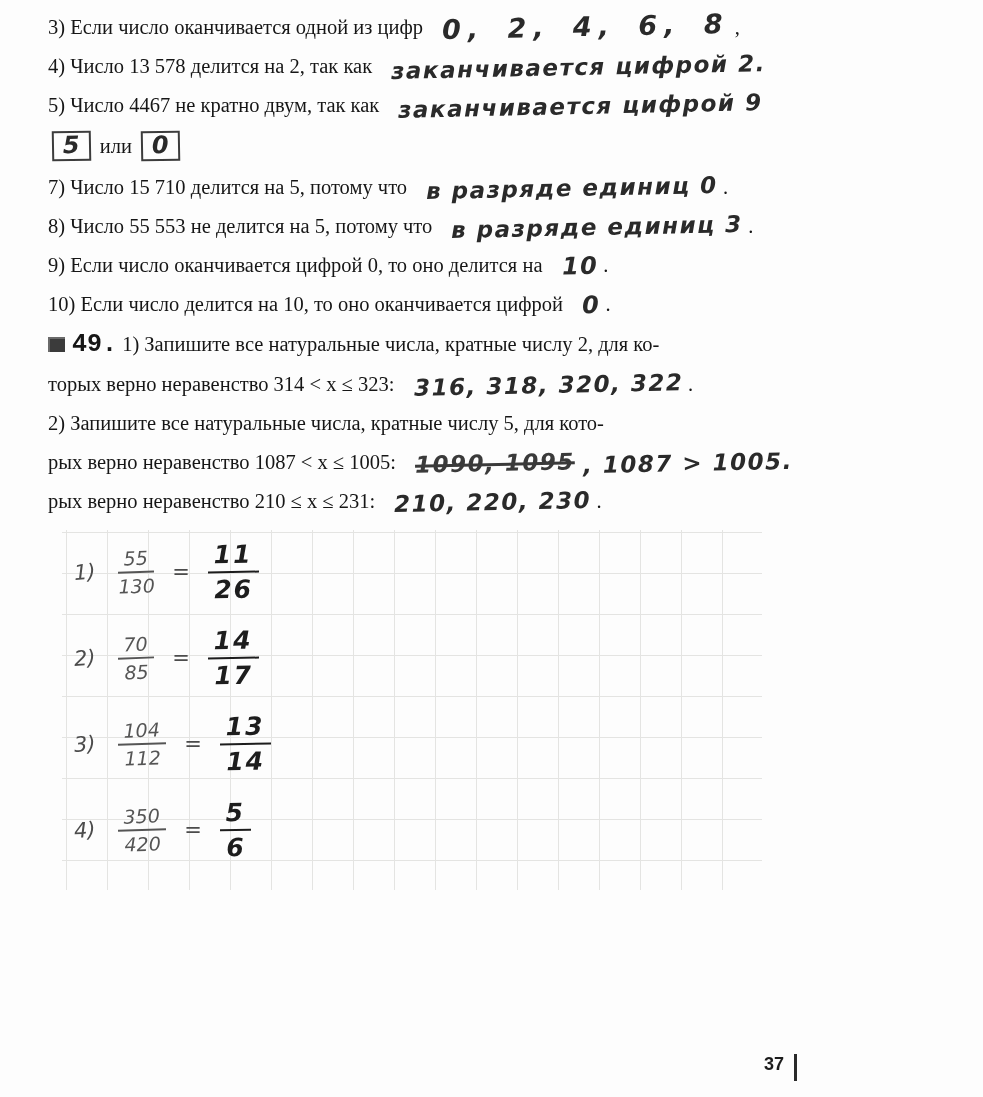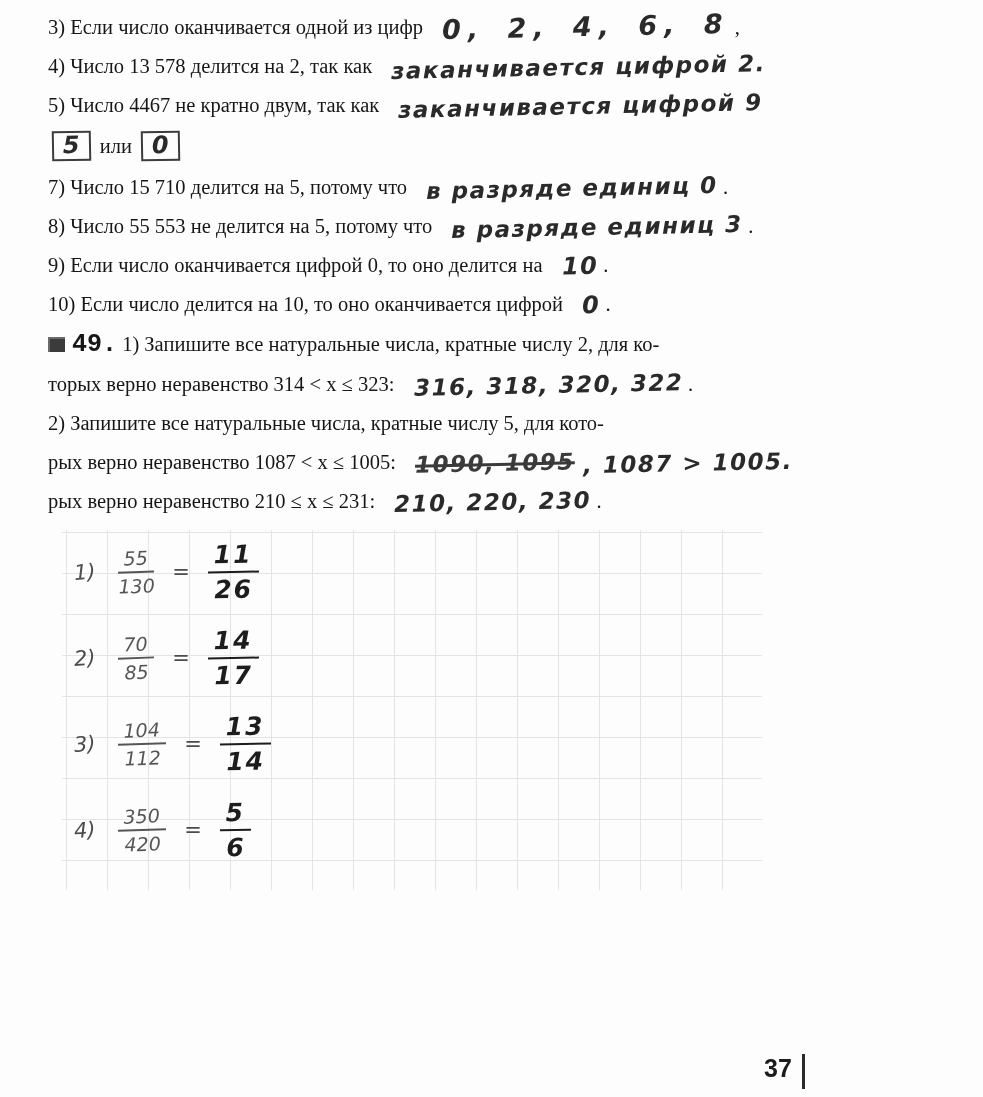--- a/index.html
+++ b/index.html
@@ -45,21 +45,21 @@
   }
   .frac { display:inline-flex; flex-direction:column; align-items:center;
     font-family:"DejaVu Sans", sans-serif; font-style:italic; }
   .frac .num { border-bottom:2px solid currentColor; padding:0 6px 2px 6px; }
   .frac .den { padding-top:2px; }
   .frac.thin { font-size:19px; font-weight:400; color:#555; transform:rotate(-2deg); }
   .frac.bold { font-size:25px; font-weight:700; color:#1d1d1d; transform:rotate(-1deg); letter-spacing:2px; }
   .eq { font-family:"DejaVu Sans", sans-serif; font-size:21px; color:#4c4c4c; font-weight:400; }
   .pageno {
     position:absolute; left:764px; top:1054px; font-family:"Liberation Sans", sans-serif;
-    font-weight:700; font-size:25px; color:#1c1c1c; padding:0 10px 6px 0;
+    font-weight:700; font-size:18px; color:#1c1c1c; padding:0 10px 6px 0;
     border-right:3px solid #2a2a2a;
   }
 </style>
 </head>
 <body>
 
 <div class="page">
   <div class="content">
 
     <p class="line">

